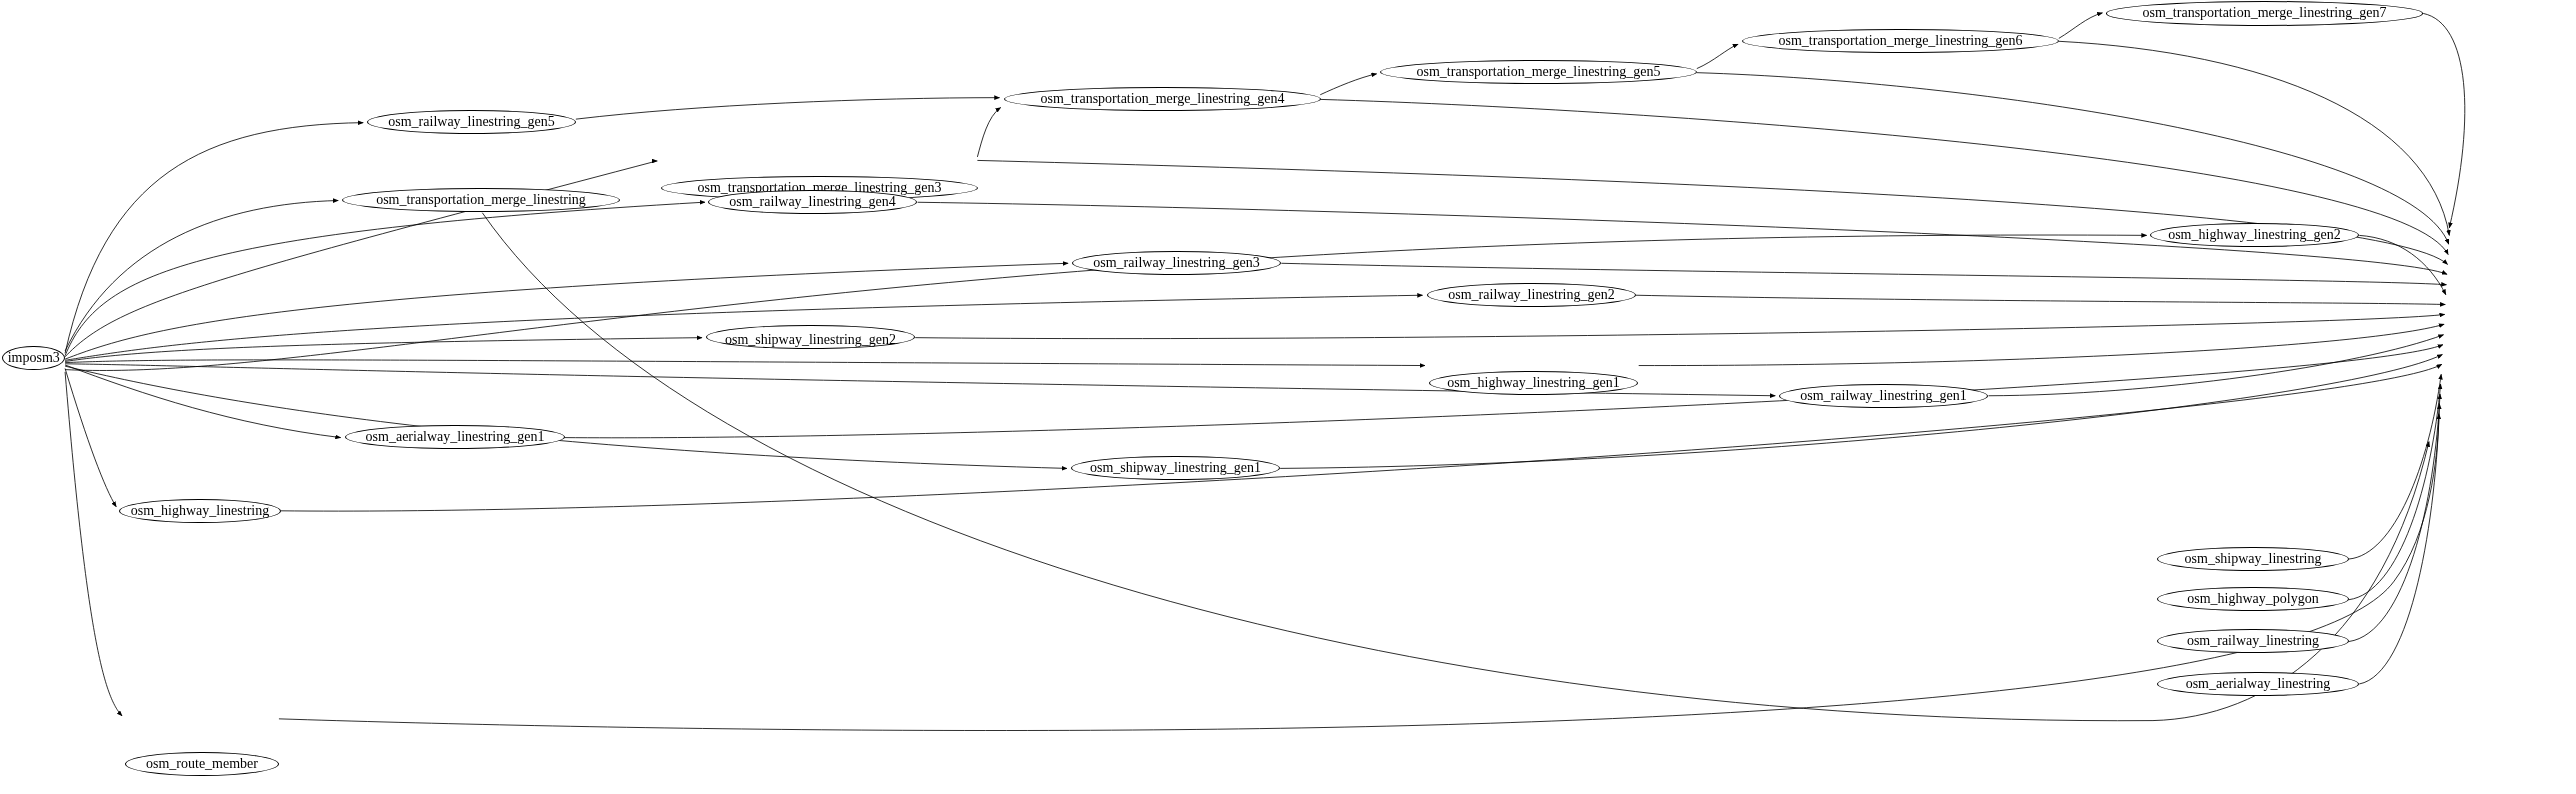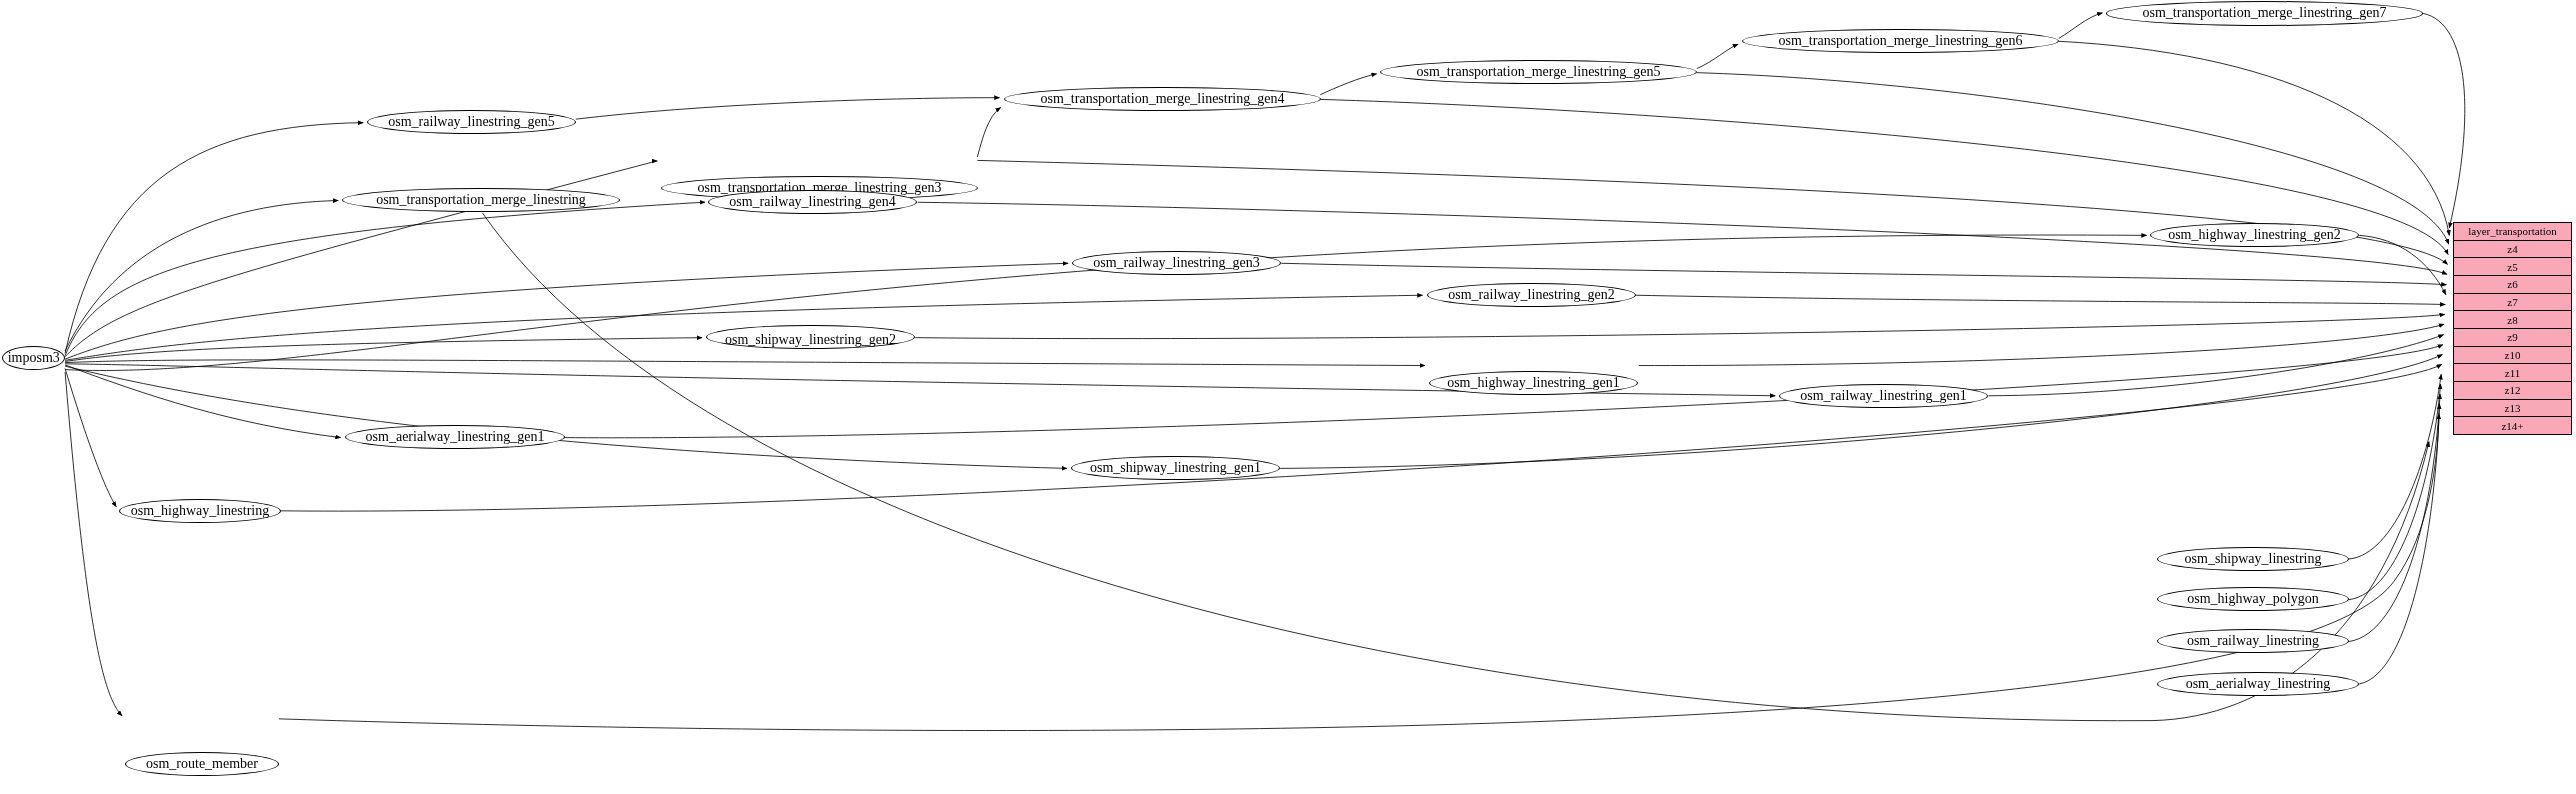--- a/index.html
+++ b/index.html
@@ -187,29 +187,15 @@
   <div class="node" style="left:2157px; top:629px; width:192px; height:24.4px;">
     <span>osm_railway_linestring</span>
   </div>
   <div class="node" style="left:2157px; top:672px; width:202px; height:24.4px;text-align:right;">
     <span>osm_aerialway_linestring</span>
   </div>
   <div class="node" style="left:125px; top:707px; width:154px; height:24.4px;margin-top:45px;">
     <span>osm_route_member</span>
   </div>
 
-  <div class="table-box" style="left:2453px; top:222px; width:119px; height:213px;">
-    <div class="table-row table-header">layer_transportation</div>
-    <div class="table-row">z4</div>
-    <div class="table-row">z5</div>
-    <div class="table-row">z6</div>
-    <div class="table-row">z7</div>
-    <div class="table-row">z8</div>
-    <div class="table-row">z9</div>
-    <div class="table-row">z10</div>
-    <div class="table-row">z11</div>
-    <div class="table-row">z12</div>
-    <div class="table-row">z13</div>
-    <div class="table-row">z14+</div>
-  </div>
 
 </div>
 
 
 </body></html>

